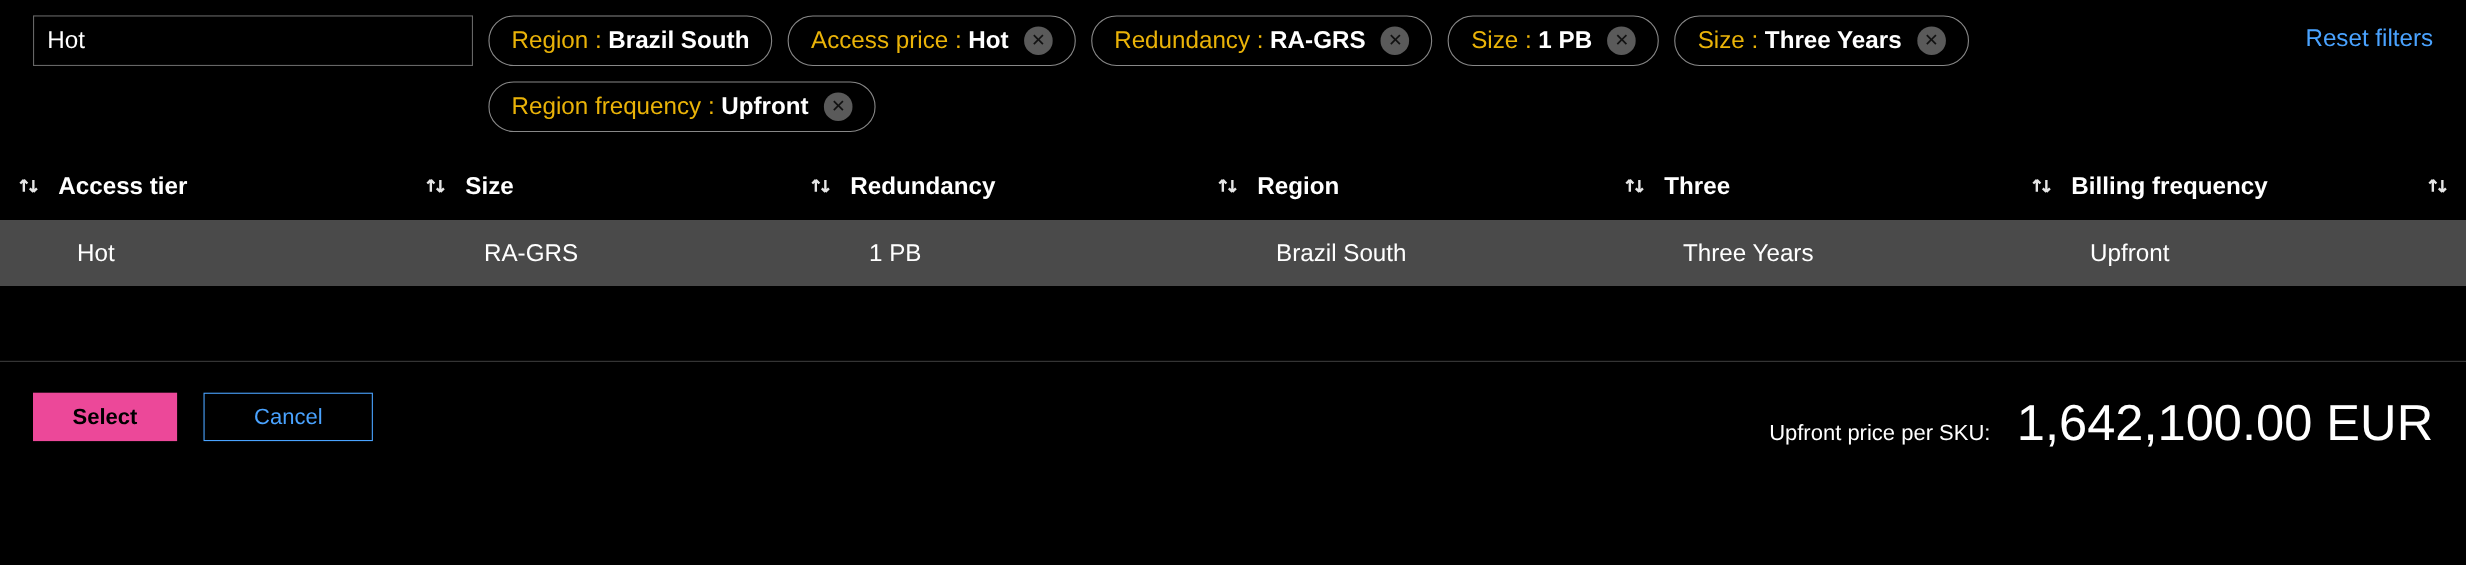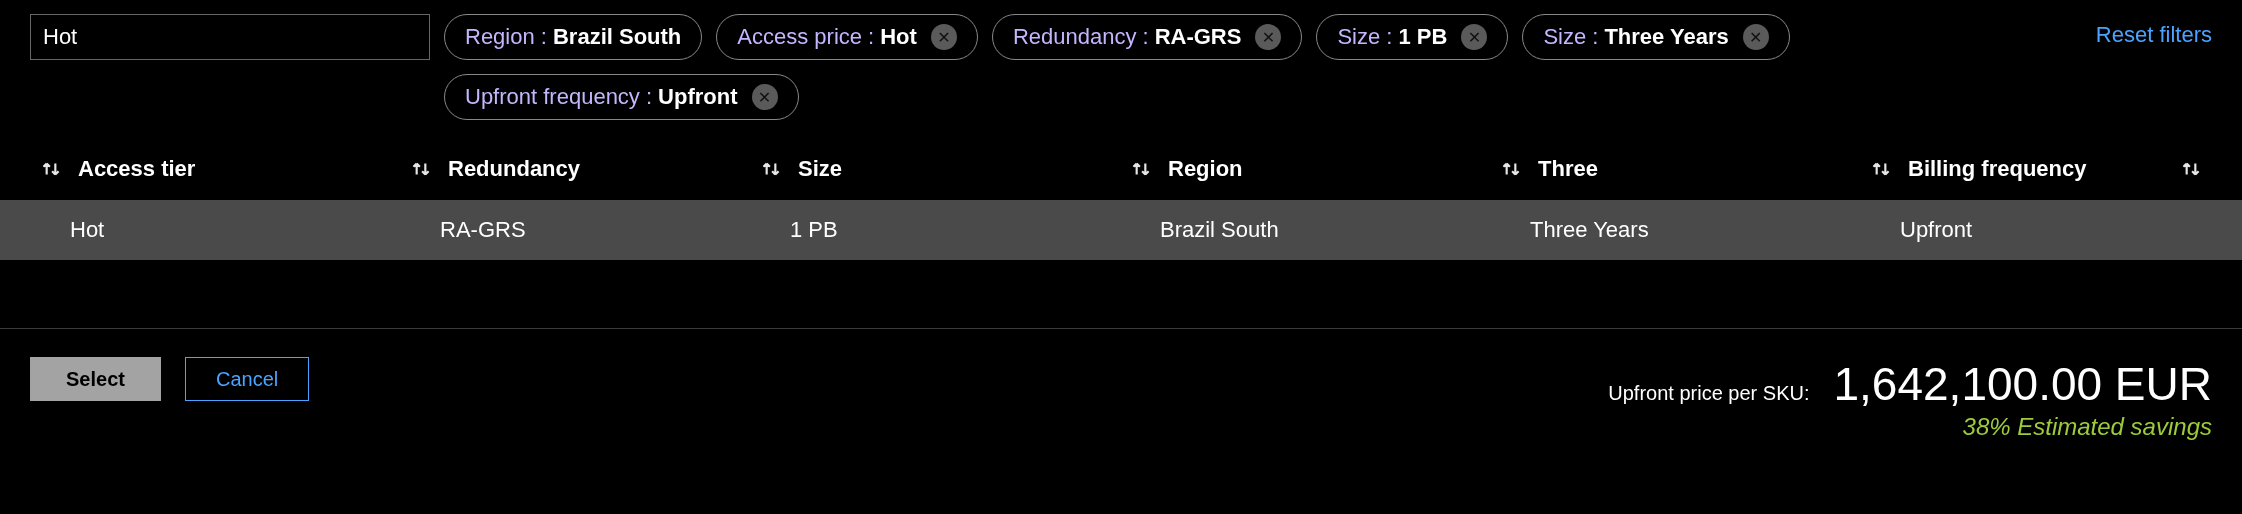--- a/index.html
+++ b/index.html
@@ -43,21 +43,21 @@
     display: inline-flex;
     align-items: center;
     height: 46px;
     border: 1px solid #888;
     border-radius: 23px;
     padding: 0 20px;
     font-size: 22px;
     cursor: pointer;
     white-space: nowrap;
   }
-  .chip .chip-label { color: #c4b5fd; font-weight: 400; }
+  .chip .chip-label { color: #eab308; font-weight: 400; }
   .chip .chip-value { color: #fff; font-weight: 700; margin-left: 6px; }
   .chip .chip-close {
     display: inline-flex;
     align-items: center;
     justify-content: center;
     width: 26px;
     height: 26px;
     border-radius: 50%;
     background: #5a5a5a;
     color: #111;
@@ -75,21 +75,21 @@
     text-align: right;
   }
 
   .table-area {
     margin-top: 18px;
   }
 
   .table-header {
     display: grid;
     grid-template-columns: 370px 350px 370px 370px 370px auto;
-    padding: 0 38px;
+    padding: 0 13px;
     height: 62px;
     align-items: center;
   }
   .th {
     display: flex;
     align-items: center;
     gap: 14px;
     font-size: 22px;
     font-weight: 600;
   }
@@ -124,35 +124,35 @@
     display: flex;
     align-items: flex-start;
     justify-content: space-between;
     padding: 28px 30px 0 30px;
   }
   .footer-buttons {
     display: flex;
     gap: 24px;
   }
   .btn-primary {
-    background: #a3a3a3;
+    background: #ec4899;
     color: #000;
     border: none;
     height: 44px;
     padding: 0 36px;
     font-size: 20px;
     font-weight: 600;
     cursor: pointer;
   }
   .btn-secondary {
     background: transparent;
     color: #4aa3ff;
     border: 1px solid #4aa3ff;
     height: 44px;
-    padding: 0 30px;
+    padding: 0 45px;
     font-size: 20px;
     cursor: pointer;
   }
 
   .price-block {
     text-align: right;
   }
   .price-line {
     display: flex;
     align-items: baseline;
@@ -198,21 +198,21 @@
       <span class="chip-close">✕</span>
     </div>
 
     <div class="chip">
       <span class="chip-label">Size :</span>
       <span class="chip-value">Three Years</span>
       <span class="chip-close">✕</span>
     </div>
 
     <div class="chip">
-      <span class="chip-label">Upfront frequency :</span>
+      <span class="chip-label">Region frequency :</span>
       <span class="chip-value">Upfront</span>
       <span class="chip-close">✕</span>
     </div>
 
   </div>
   <span class="reset-link">Reset filters</span>
 </div>
 
 <div class="table-area">
   <div class="table-header">
@@ -223,29 +223,29 @@
           </svg>
       </span>
       <span>Access tier</span>
     </div>
     <div class="th">
       <span class="sort-icon">
         <svg viewBox="0 0 24 24" fill="none" stroke="#fff" stroke-width="2">
             <path d="M8 17V7M8 7l-3 3M8 7l3 3M16 7v10M16 17l-3-3M16 17l3-3"></path>
           </svg>
       </span>
+      <span>Size</span>
+    </div>
+    <div class="th">
+      <span class="sort-icon">
+        <svg viewBox="0 0 24 24" fill="none" stroke="#fff" stroke-width="2">
+            <path d="M8 17V7M8 7l-3 3M8 7l3 3M16 7v10M16 17l-3-3M16 17l3-3"></path>
+          </svg>
+      </span>
       <span>Redundancy</span>
-    </div>
-    <div class="th">
-      <span class="sort-icon">
-        <svg viewBox="0 0 24 24" fill="none" stroke="#fff" stroke-width="2">
-            <path d="M8 17V7M8 7l-3 3M8 7l3 3M16 7v10M16 17l-3-3M16 17l3-3"></path>
-          </svg>
-      </span>
-      <span>Size</span>
     </div>
     <div class="th">
       <span class="sort-icon">
         <svg viewBox="0 0 24 24" fill="none" stroke="#fff" stroke-width="2">
             <path d="M8 17V7M8 7l-3 3M8 7l3 3M16 7v10M16 17l-3-3M16 17l3-3"></path>
           </svg>
       </span>
       <span>Region</span>
     </div>
     <div class="th">
@@ -288,15 +288,14 @@
 <div class="footer">
   <div class="footer-buttons">
     <button class="btn-primary">Select</button>
     <button class="btn-secondary">Cancel</button>
   </div>
   <div class="price-block">
     <div class="price-line">
       <span class="price-label">Upfront price per SKU:</span>
       <span class="price-value">1,642,100.00 EUR</span>
     </div>
-    <div class="savings">38% Estimated savings</div>
   </div>
 </div>
 
 </body></html>

